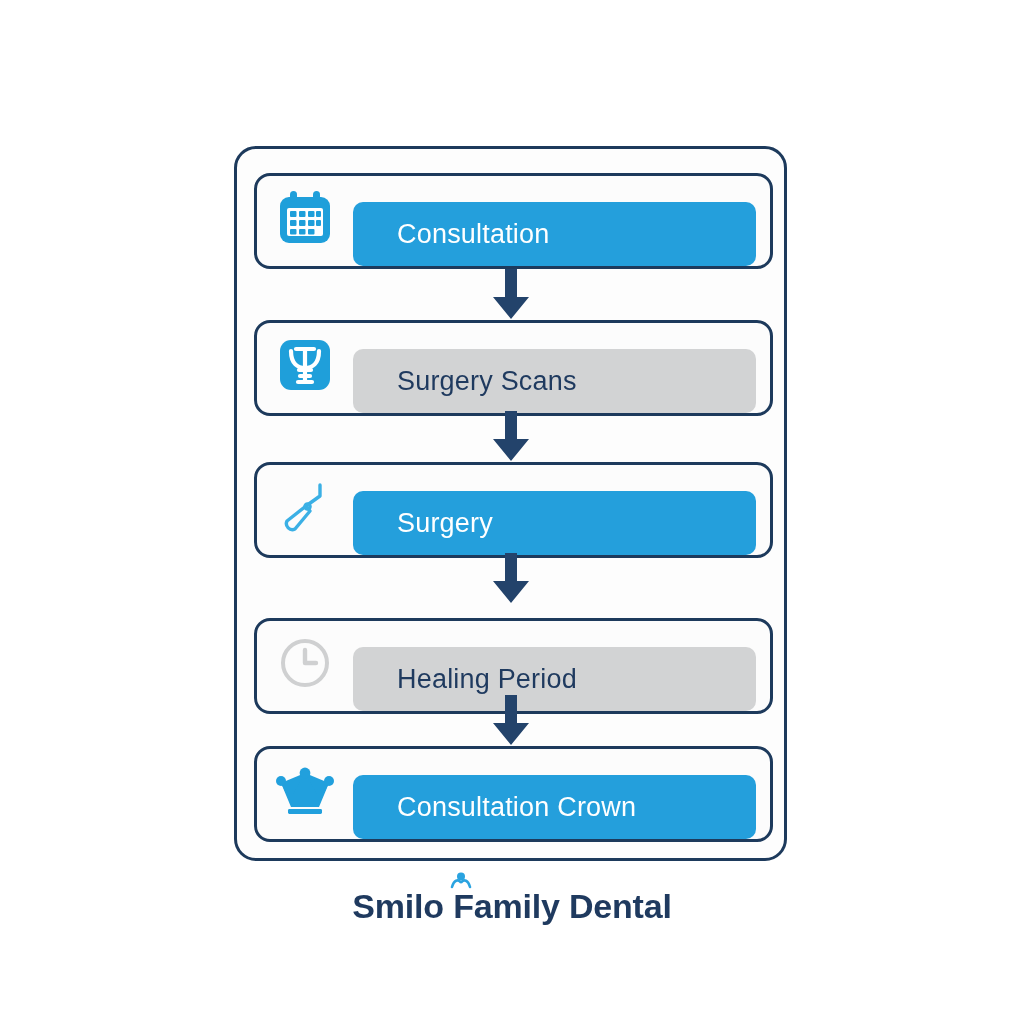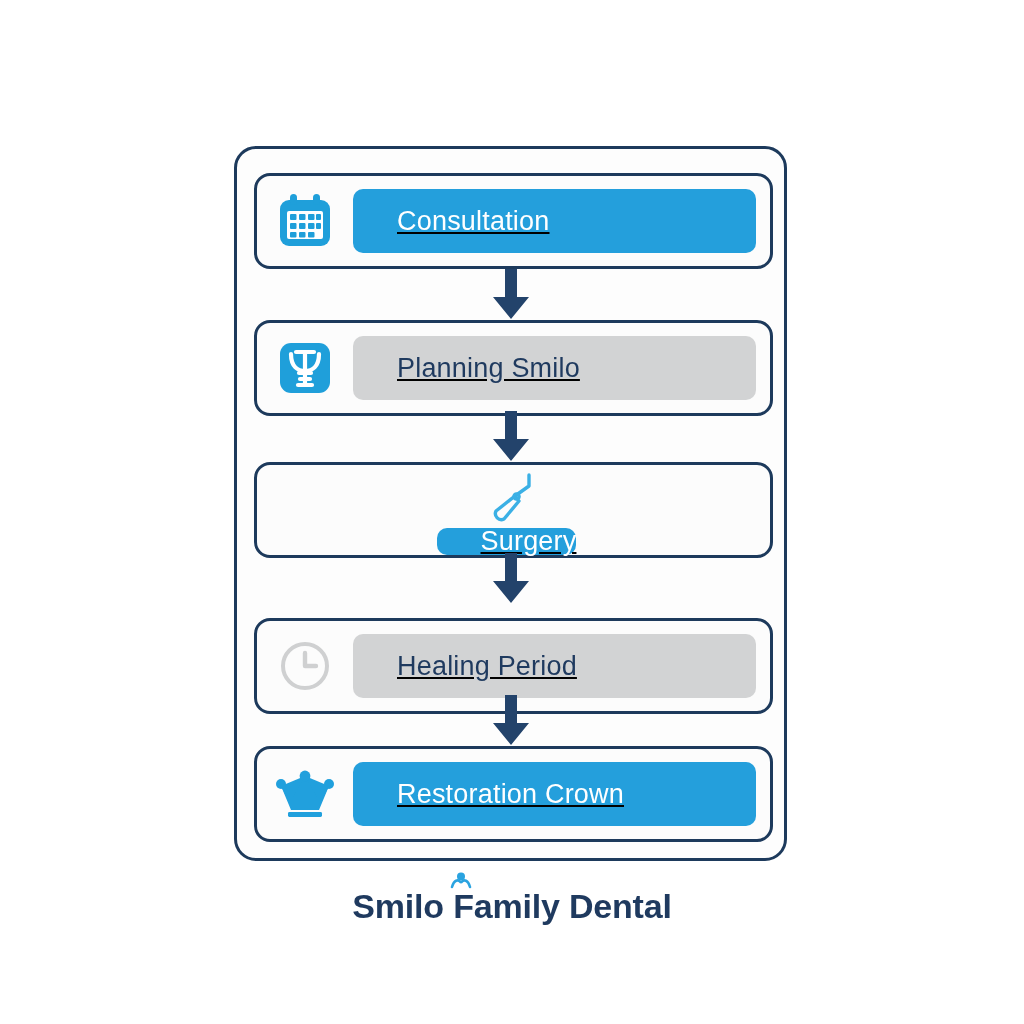--- a/index.html
+++ b/index.html
@@ -44,27 +44,26 @@
   .step-card {
     position: absolute;
     left: 17px;
     width: 519px;
     height: 96px;
     border: 3px solid #1d3a5c;
     border-radius: 16px;
     background: #fcfcfc;
     box-sizing: border-box;
     display: flex;
-    align-items: center;
-    text-decoration: underline;
+    align-items: flex-end;
   }
 
   .step-card.s0 { top: 24px; }
   .step-card.s1 { top: 171px; }
-  .step-card.s2 { top: 313px; flex-direction: column; }
+  .step-card.s2 { top: 313px; }
   .step-card.s3 { top: 455px; margin-top: 14px; }
   .step-card.s4 { top: 597px; }
 
   
   .icon-slot {
     width: 96px;
     min-width: 96px;
     height: 96px;
     display: flex;
     align-items: center;
@@ -201,21 +200,21 @@
               <path d="M42 14 C42 27, 35 31, 28 31"></path>
               <path d="M19 12 L37 12"></path>
               <path d="M28 14 L28 45"></path>
               <path d="M22 33 L34 33"></path>
               <path d="M23 39 L33 39"></path>
               <path d="M21 45 L35 45"></path>
             </g>
           </svg>
         </div>
         <div class="label-bar gray">
-          <span class="label-text">Planning Smilo</span>
+          <span class="label-text">Surgery Scans</span>
         </div>
       </div>
 
       <div class="arrow a1">
         <svg viewBox="0 0 44 50" preserveAspectRatio="none">
           <path d="M16 0 H28 V28 H40 L22 50 L4 28 H16 Z" fill="#23436b"></path>
         </svg>
       </div>
 
       <div class="step-card s2">
@@ -265,21 +264,21 @@
               <path d="M53 16 L44 34 L29 34 L29 6 Z"></path>
               <path d="M5 16 L15 40 L43 40 L53 16 L41 27 L29 6 L17 27 Z"></path>
               <circle cx="5" cy="14" r="5"></circle>
               <circle cx="53" cy="14" r="5"></circle>
               <circle cx="29" cy="6" r="5.4"></circle>
               <rect x="12" y="42" width="34" height="5" rx="1.4"></rect>
             </g>
           </svg>
         </div>
         <div class="label-bar blue">
-          <span class="label-text">Restoration Crown</span>
+          <span class="label-text">Consultation Crown</span>
         </div>
       </div>
 
     </div>
   </div>
 
   <div class="brand">
     <span class="brand-inner">
       <span class="brand-flourish">
         <svg width="26" height="20" viewBox="0 0 26 20">

